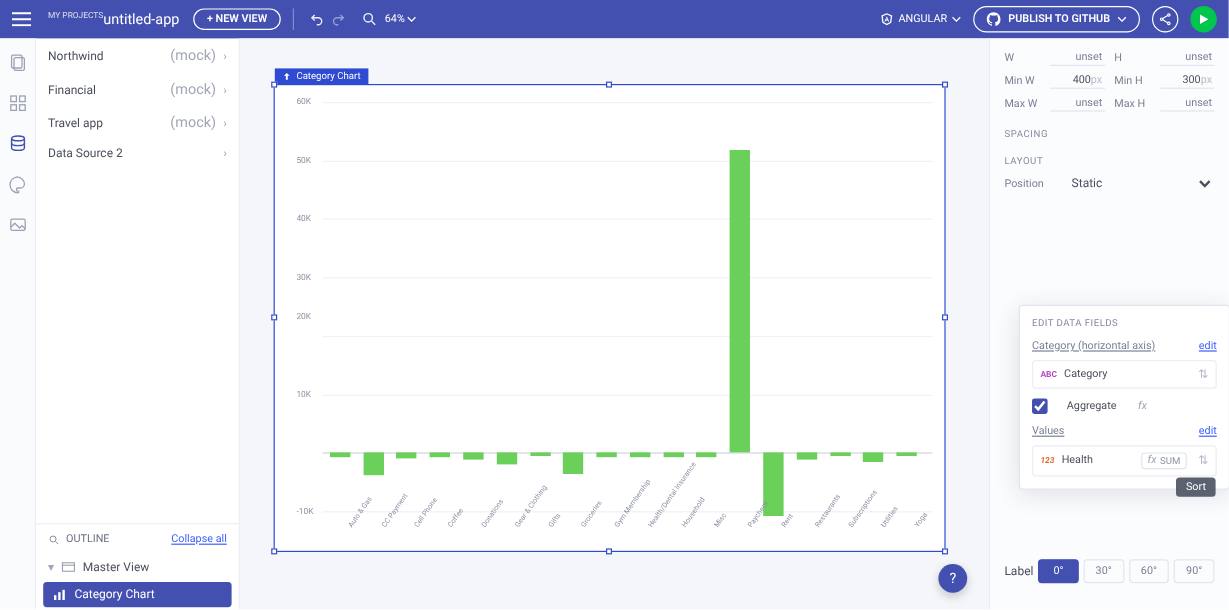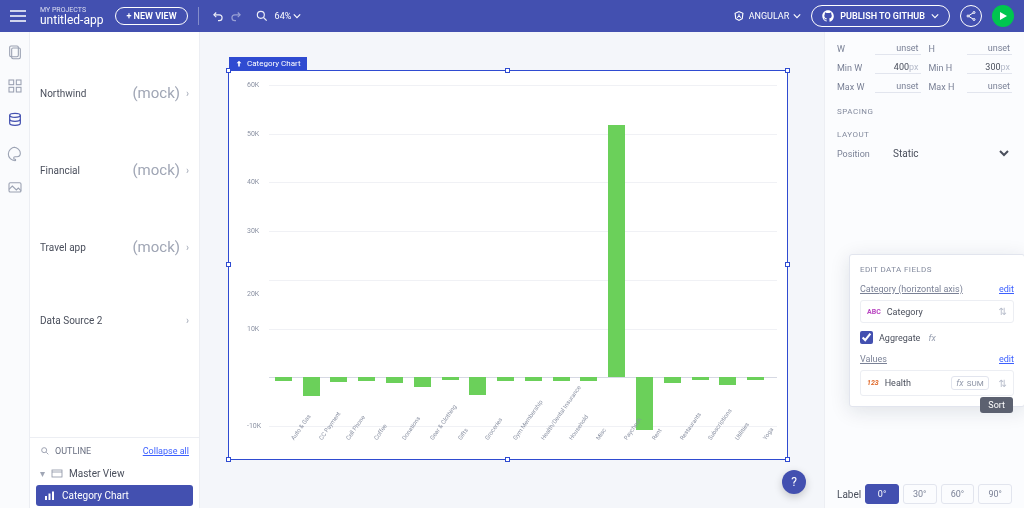--- a/index.html
+++ b/index.html
@@ -1,20 +1,20 @@
 <!DOCTYPE html>
 <html><head>
 <meta charset="utf-8">
 <style>
   * { box-sizing: border-box; margin: 0; padding: 0; font-family: -apple-system, BlinkMacSystemFont, "Segoe UI", Roboto, sans-serif; }
   html, body { width: 1024px; height: 508px; overflow: hidden; background: #fff; }
   .topbar { height: 32px; background: #4350b0; display: flex; align-items: center; padding: 0 10px; color: #fff; }
   .hamburger { width: 18px; cursor: pointer; margin-right: 12px; }
   .hamburger svg { display:block; }
-  .proj { display:flex; flex-direction:column; line-height:1; margin-right:12px; }
+  .proj { display:flex; line-height:1; margin-right:12px; }
   .proj .label { font-size:7px; opacity:.8; }
   .proj .name { font-size:12px; font-weight:400; }
   .pillbtn { border:1px solid #fff; border-radius:12px; padding:3px 10px; font-size:9px; font-weight:600; cursor:pointer; }
   .sep { width:1px; height:18px; background:rgba(255,255,255,.35); margin:0 10px; }
   .icnbtn { width:18px; height:18px; display:flex; align-items:center; justify-content:center; cursor:pointer; opacity:.9; }
   .icnbtn svg { display:block; }
   .zoom { font-size:9px; margin-left:4px; display:flex; align-items:center; gap:2px; }
   .spacer { flex:1; }
   .fw { display:flex; align-items:center; gap:4px; font-size:9px; cursor:pointer; }
   .ghbtn { border:1px solid #fff; border-radius:14px; padding:4px 10px; font-size:9px; font-weight:600; cursor:pointer; display:flex; align-items:center; gap:6px; margin-left:10px; }
@@ -25,22 +25,22 @@
 
   .rail { width:30px; background:#fafbfd; border-right:1px solid #eceef3; display:flex; flex-direction:column; align-items:center; padding-top:10px; gap:14px; }
   .railic { width:20px; height:20px; display:flex; align-items:center; justify-content:center; color:#9aa1b2; cursor:pointer; }
   .railic.active { color:#4350b0; }
 
   .leftpanel { width:170px; border-right:1px solid #eceef3; display:flex; flex-direction:column; }
   .searchrow { display:flex; align-items:center; padding:8px 10px; border-bottom:1px solid #eceef3; gap:6px; }
   .searchrow input { flex:1; border:none; outline:none; font-size:10px; color:#555; background:transparent; }
   .plusic { color:#888; cursor:pointer; }
   .dslist { flex:1; overflow:auto; }
-  .dsrow { display:flex; align-items:center; padding:7px 10px; font-size:10px; color:#4a4f5c; cursor:pointer;margin-top:45px; }
-  .dsrow .mock { margin-left:auto; font-size:15px; color:#a0a6b5; margin-right:6px; }
+  .dsrow { display:flex; align-items:flex-end; padding:7px 10px; font-size:10px; color:#4a4f5c; cursor:pointer; }
+  .dsrow .mock { margin-left:auto; font-size:12px; color:#a0a6b5; margin-right:6px; }
   .dsrow .carrot { color:#a0a6b5; }
   .outlinehdr { display:flex; align-items:center; padding:8px 10px; border-top:1px solid #eceef3; font-size:9px; color:#6a7082; }
   .outlinehdr .collapse { margin-left:auto; color:#3b5fff; cursor:pointer; text-decoration:underline; }
   .treeitem { display:flex; align-items:center; padding:4px 10px; font-size:10px; color:#4a4f5c; gap:6px; cursor:pointer; }
   .treeitem.selected { background:#4350b0; color:#fff; border-radius:3px; margin:2px 6px; padding:5px 8px; }
   .treeitem .caret { color:#a0a6b5; }
 
   .canvas { flex:1; background:#f4f6fa; position:relative; overflow:hidden; }
   .artboard { position:absolute; left:28px; top:38px; width:560px; height:390px; background:#fff; border:1px solid #2f4bd1; }
   .selhandle { position:absolute; width:5px; height:5px; background:#fff; border:1px solid #2f4bd1; }
@@ -75,27 +75,27 @@
   .popover { position:absolute; top:222px; right:-1px; width:176px; background:#fff; border:1px solid #e2e5ee; border-radius:3px; box-shadow:0 4px 20px rgba(20,30,60,.12); padding:10px; z-index:20; }
   .popover .pt { font-size:8px; color:#848b9e; letter-spacing:.4px; text-transform:uppercase; }
   .axislabel { display:flex; align-items:center; margin-top:10px; }
   .axislabel .al { font-size:9px; color:#7a8196;text-decoration:underline; }
   .axislabel .edit { margin-left:auto; font-size:9px; color:#3b5fff; cursor:pointer; text-decoration:underline; }
   .fieldbox { margin-top:6px; border:1px solid #eceef3; border-radius:3px; display:flex; align-items:center; padding:5px 6px; gap:6px; }
   .badge { font-size:7px; font-weight:700; }
   .badge.abc { color:#b946c1; } .badge.num { color:#e06a2b;font-style:italic; }
   .fieldname { font-size:9px; color:#4a4f5c; }
   .fieldopts { margin-left:auto; color:#b5bbca; font-size:10px; cursor:pointer; }
-  .aggrow { display:flex; align-items:center; gap:6px; margin-top:8px; font-size:9px; color:#4a4f5c; }
+  .aggrow { display:flex; align-items:center; gap:16px; margin-top:8px; font-size:9px; color:#4a4f5c; }
   .aggrow input { accent-color:#4350b0; }
   .fx { font-style:italic; color:#9aa1b2; font-size:9px; margin-left:2px; }
   .sumchip { font-size:8px; border:1px solid #e2e5ee; border-radius:3px; padding:1px 4px; color:#8b92a3; display:flex; gap:3px; align-items:center; cursor:pointer;}
   .sorttip { position:absolute; right:0; bottom:-18px; background:#5c6170; color:#fff; font-size:9px; padding:3px 8px; border-radius:3px; }
 
-  .labelrow { display:flex; align-items:center; gap:4px; margin-top:2px; position:absolute; bottom:4px; left:12px; right:12px;justify-content:flex-end; }
+  .labelrow { display:flex; align-items:center; gap:4px; margin-top:2px; position:absolute; bottom:22px; left:12px; right:12px;justify-content:flex-end; }
   .labelrow .rl { margin-right:auto; }
   .angle { flex:1; text-align:center; font-size:9px; padding:4px 0; border:1px solid #e2e5ee; border-radius:3px; cursor:pointer; color:#7a8196; }
   .angle.active { background:#4350b0; color:#fff; border-color:#4350b0; }
 
   .helpfab { position:absolute; right:18px; bottom:14px; width:24px; height:24px; border-radius:50%; background:#4350b0; color:#fff; display:flex; align-items:center; justify-content:center; font-size:12px; cursor:pointer; box-shadow:0 3px 8px rgba(0,0,0,.2); }
 </style>
 </head>
 <body>
 
 <div class="topbar">
@@ -266,21 +266,21 @@
       <div class="selhandle h-bl"></div>
         <div class="selhandle h-br"></div>
       <div class="selhandle h-ml"></div>
         <div class="selhandle h-mr"></div>
       <div class="selhandle h-tc"></div>
         <div class="selhandle h-bc"></div>
       <div class="chart">
         <div class="yaxis" id="yaxis">
             <div class="ytick" style="top: 341.127px;">-10K</div>
             <div class="ytick" style="top: 243.662px;">10K</div>
-            <div class="ytick" style="top: 209px;">20K</div>
+            <div class="ytick" style="top: 179px;">20K</div>
             <div class="ytick" style="top: 146.197px;">30K</div>
             <div class="ytick" style="top: 97.4648px;">40K</div>
             <div class="ytick" style="top: 48.7324px;">50K</div>
             <div class="ytick" style="top: 0px;">60K</div>
           </div>
         <div class="plot" id="plot">
             <div class="grid" style="top: 341.127px;"></div>
             <div class="grid" style="top: 292.394px;"></div>
             <div class="grid" style="top: 243.662px;"></div>
             <div class="grid" style="top: 194.93px;"></div>

